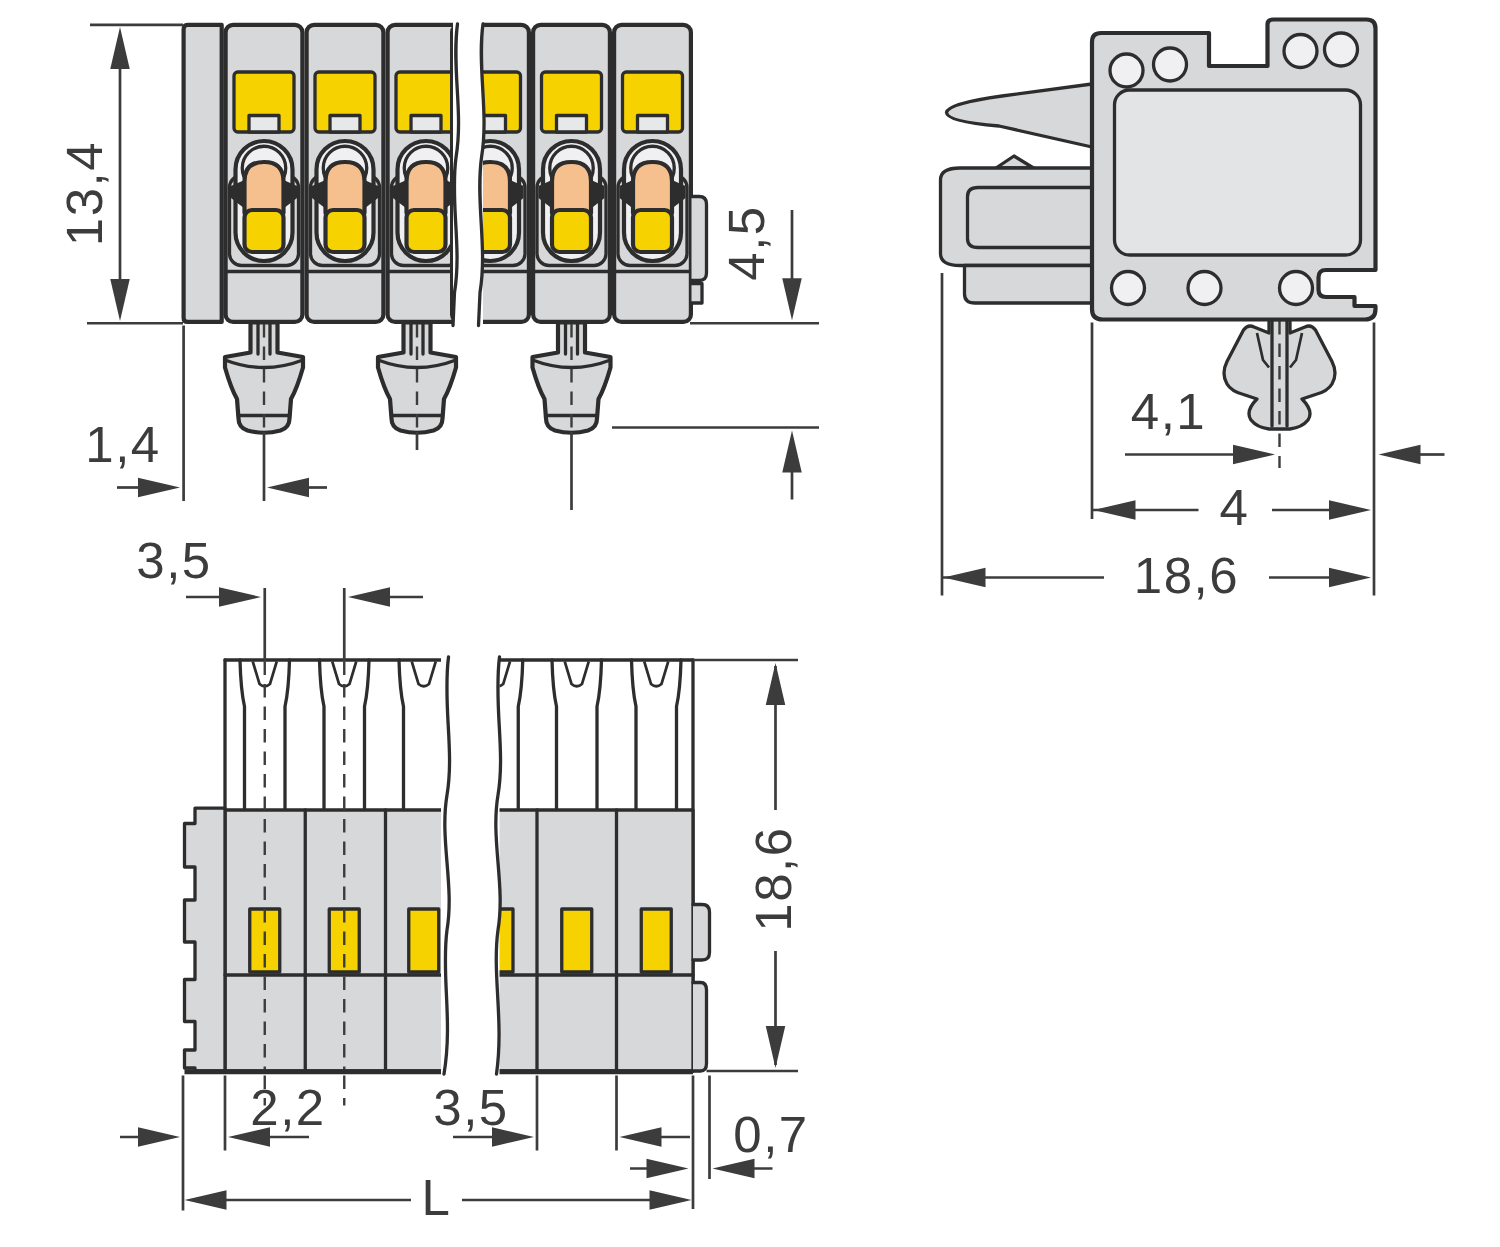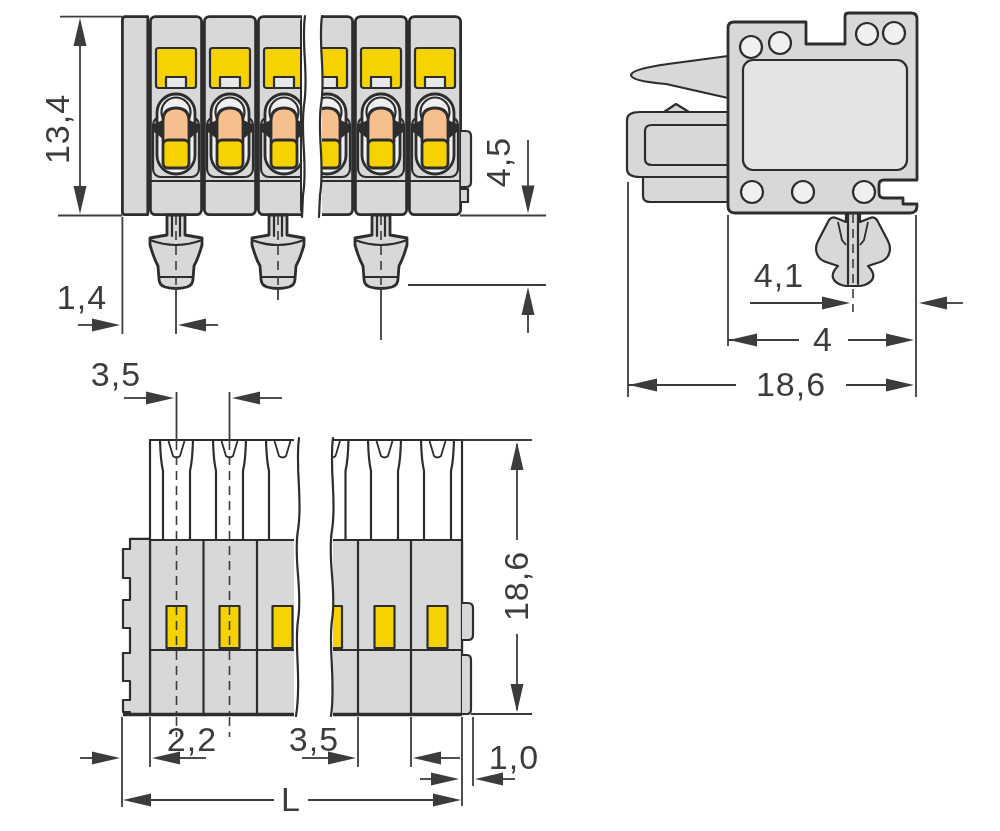--- a/index.html
+++ b/index.html
@@ -262,16 +262,16 @@
 <div class="lbl rot" style="left:498px;top:162px">4,5</div>
 
 <div class="lbl" style="left:779px;top:275px">4,1</div>
 <div class="lbl" style="left:823px;top:339px">4</div>
 <div class="lbl" style="left:791px;top:384px">18,6</div>
 
 <div class="lbl" style="left:116px;top:374px">3,5</div>
 <div class="lbl rot" style="left:516px;top:586px">18,6</div>
 <div class="lbl" style="left:192px;top:739px">2,2</div>
 <div class="lbl" style="left:314px;top:739px">3,5</div>
-<div class="lbl" style="left:514px;top:757px">1,0</div>
+<div class="lbl" style="left:514px;top:757px">0,7</div>
 <div class="lbl" style="left:291px;top:799px">L</div>
 
 </div>
 
 </body></html>

